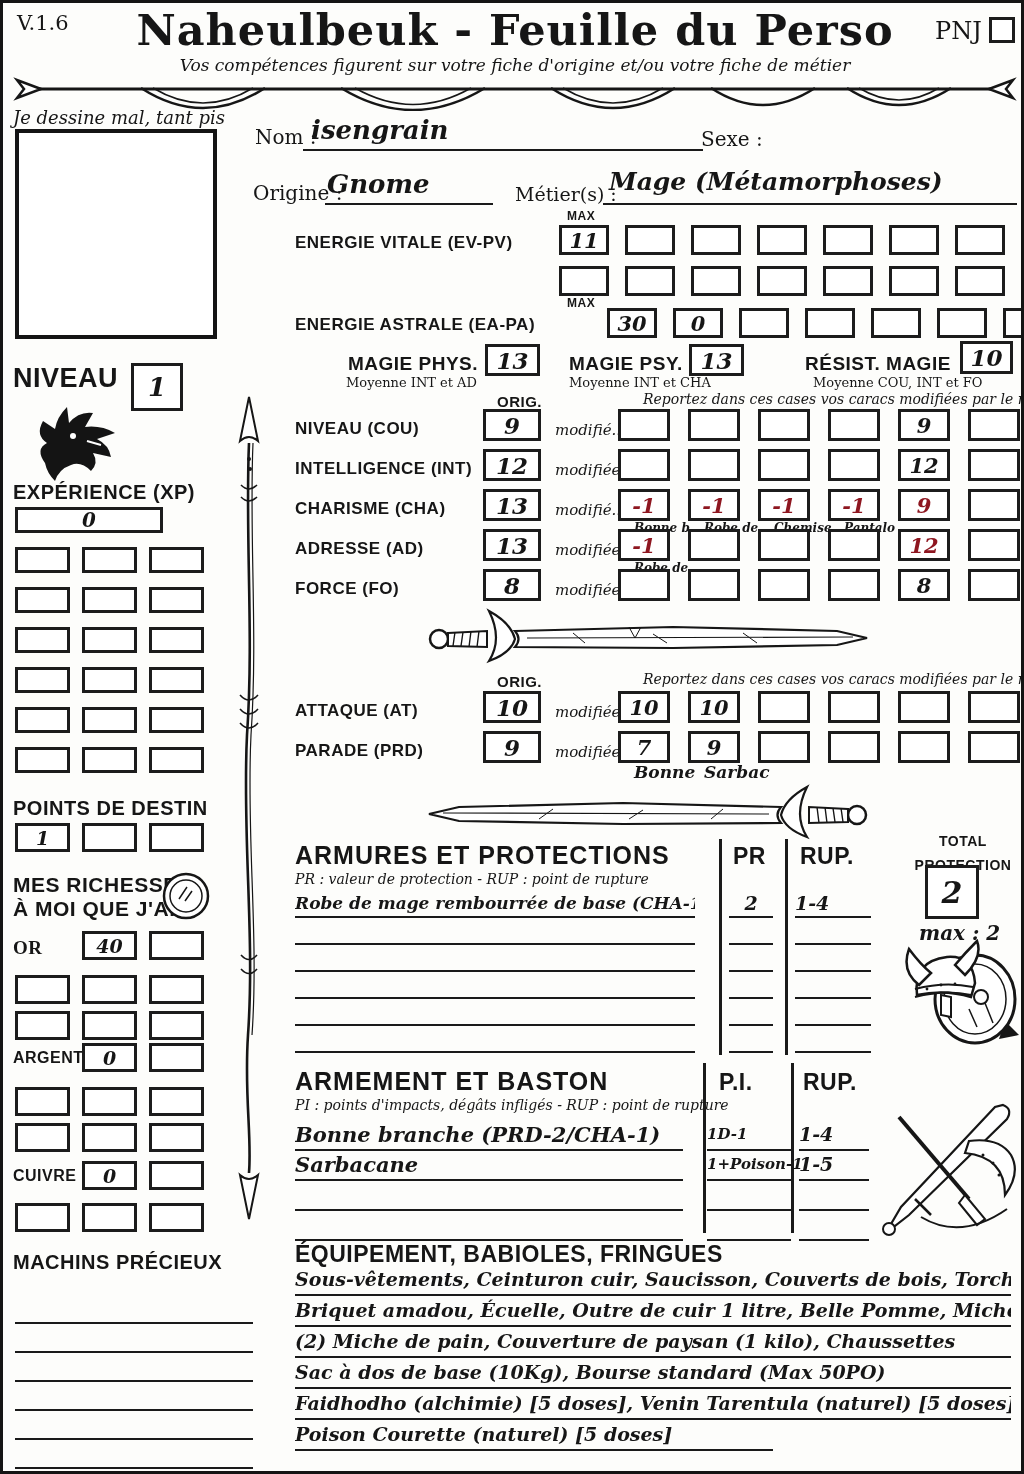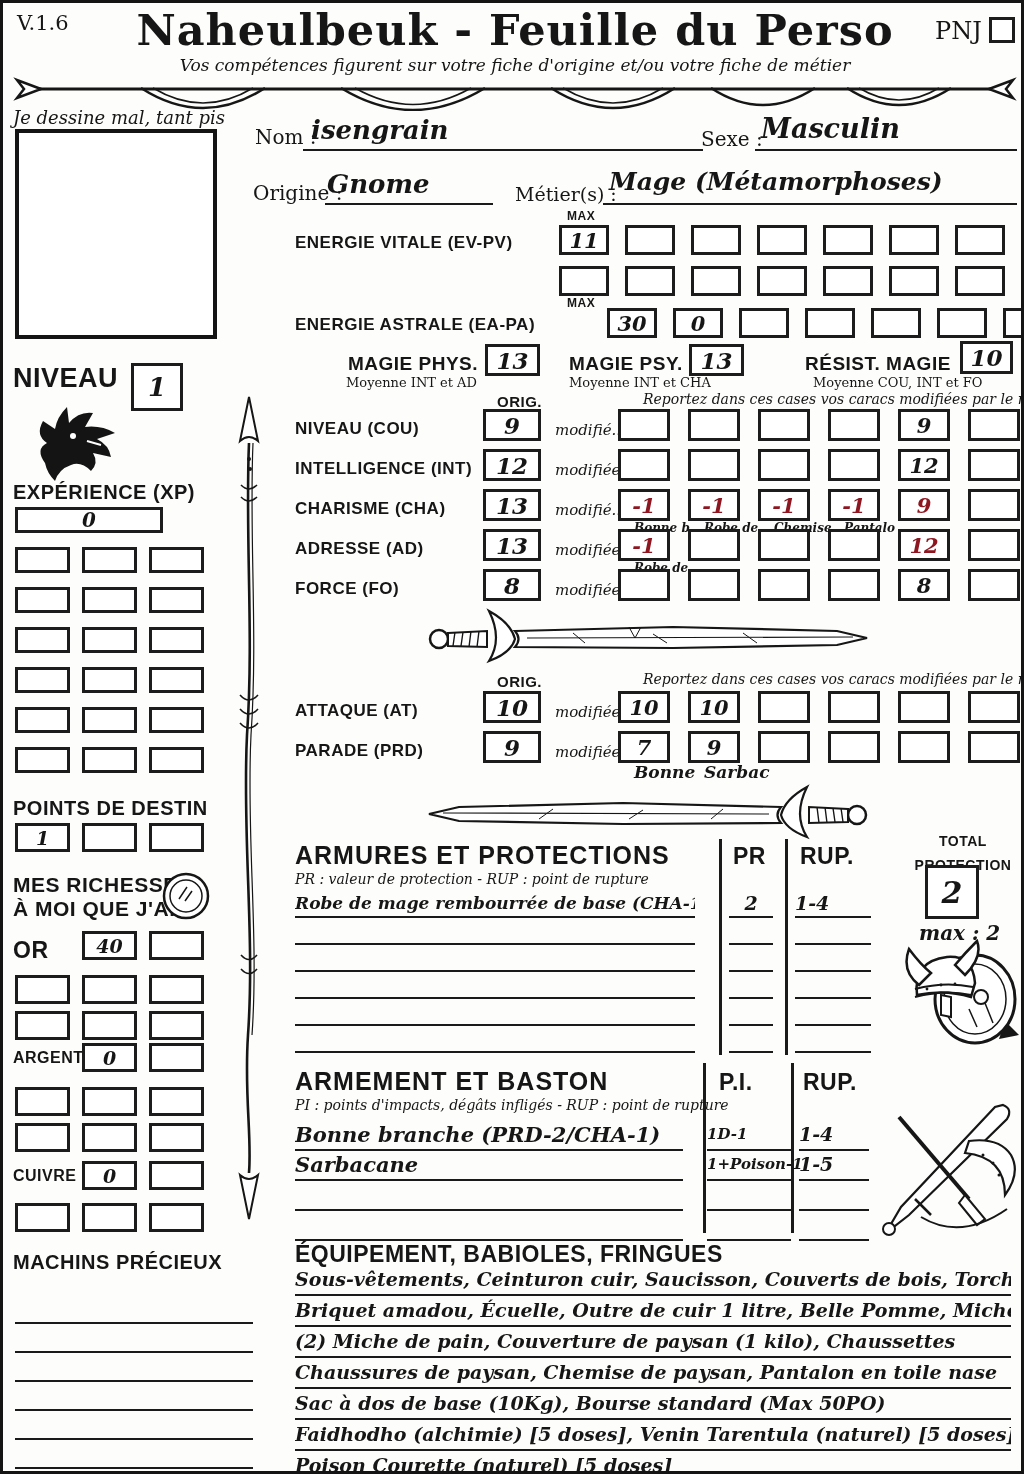--- a/index.html
+++ b/index.html
@@ -119,21 +119,21 @@
   <div class="abs disp" style="left:10px;top:870px;font-size:21px;">MES RICHESSES</div>
   <div class="abs disp" style="left:10px;top:894px;font-size:21px;">À MOI QUE J'AI</div>
   <div class="abs" style="left:158px;top:868px;">
     <svg width="50" height="50" viewBox="0 0 50 50">
       <circle cx="25" cy="25" r="22" fill="#fff" stroke="#161616" stroke-width="2.5"></circle>
       <circle cx="25" cy="25" r="16" fill="none" stroke="#161616" stroke-width="1.5"></circle>
       <path d="M18,28 L26,16 M24,30 L31,20" stroke="#161616" stroke-width="1.5"></path>
     </svg>
   </div>
 
-  <div class="abs disp" style="left:10px;top:934px;font-size:23px;">OR</div>
+  <div class="abs disp" style="left:10px;top:934px;font-size:19px;font-family:Liberation Serif, serif;">OR</div>
   <div class="abs mrow3" style="left:79px;top:928px;">
     <div class="box mbox hw">40</div>
     <div class="box mbox"></div>
   </div>
   <div class="abs mrow3" style="left:12px;top:972px;">
     <div class="box mbox"></div>
       <div class="box mbox"></div>
       <div class="box mbox"></div>
   </div>
   <div class="abs mrow3" style="left:12px;top:1008px;">
@@ -190,21 +190,20 @@
       <path d="M13,300 q9,10 18,0 M13,314 q9,10 18,0 M13,328 q9,10 18,0" fill="none" stroke="#161616" stroke-width="1.6"></path>
       <path d="M14,560 q8,9 16,0 M14,574 q8,9 16,0" fill="none" stroke="#161616" stroke-width="1.6"></path>
       <circle cx="22" cy="64" r="2" fill="#161616"></circle>
         <circle cx="23" cy="74" r="2" fill="#161616"></circle>
     </svg>
   </div>
 
   <div class="abs prt" style="left:252px;top:122px;font-size:20px;">Nom :</div>
   <div class="abs uline hw" style="left:300px;top:112px;width:392px;height:34px;font-size:26px;padding-left:8px;">isengrain</div>
   <div class="abs prt" style="left:698px;top:124px;font-size:20px;">Sexe :</div>
-  <div class="abs uline hw" style="left:752px;top:110px;width:256px;height:36px;font-size:27px;padding-left:6px;">Masculin</div>
 
   <div class="abs prt" style="left:250px;top:178px;font-size:20px;">Origine :</div>
   <div class="abs uline hw" style="left:322px;top:166px;width:166px;height:34px;font-size:26px;padding-left:2px;">Gnome</div>
   <div class="abs prt" style="left:512px;top:180px;font-size:19px;">Métier(s) :</div>
   <div class="abs uline hw" style="left:600px;top:164px;width:408px;height:36px;font-size:25px;padding-left:6px;">Mage (Métamorphoses)</div>
 
   <div class="abs disp" style="left:292px;top:230px;font-size:17px;">ENERGIE VITALE (EV-PV)</div>
   <div class="abs disp" style="left:564px;top:206px;font-size:12px;">MAX</div>
   <div class="abs boxrow" style="left:556px;top:222px;">
 
@@ -615,19 +614,18 @@
       <path d="M56,118 Q96,142 142,110" fill="none" stroke="#161616" stroke-width="2"></path>
     </svg>
   </div>
 
   <div class="abs disp" style="left:292px;top:1238px;font-size:23px;">ÉQUIPEMENT, BABIOLES, FRINGUES</div>
   <div class="abs eqlines" style="left:292px;top:1262px;">
 
   <div class="eqline hw">Sous-vêtements, Ceinturon cuir, Saucisson, Couverts de bois, Torche (1H)</div>
       <div class="eqline hw">Briquet amadou, Écuelle, Outre de cuir 1 litre, Belle Pomme, Miche de pain</div>
       <div class="eqline hw">(2) Miche de pain, Couverture de paysan (1 kilo), Chaussettes</div>
-      <div class="eqline hw">Chaussures de paysan, Chemise de paysan, Pantalon en toile nase</div>
       <div class="eqline hw">Sac à dos de base (10Kg), Bourse standard (Max 50PO)</div>
       <div class="eqline hw">Faidhodho (alchimie) [5 doses], Venin Tarentula (naturel) [5 doses]</div>
       <div class="eqline hw">Poison Courette (naturel) [5 doses]</div>
     </div>
 
 </div>
 
 </body></html>

